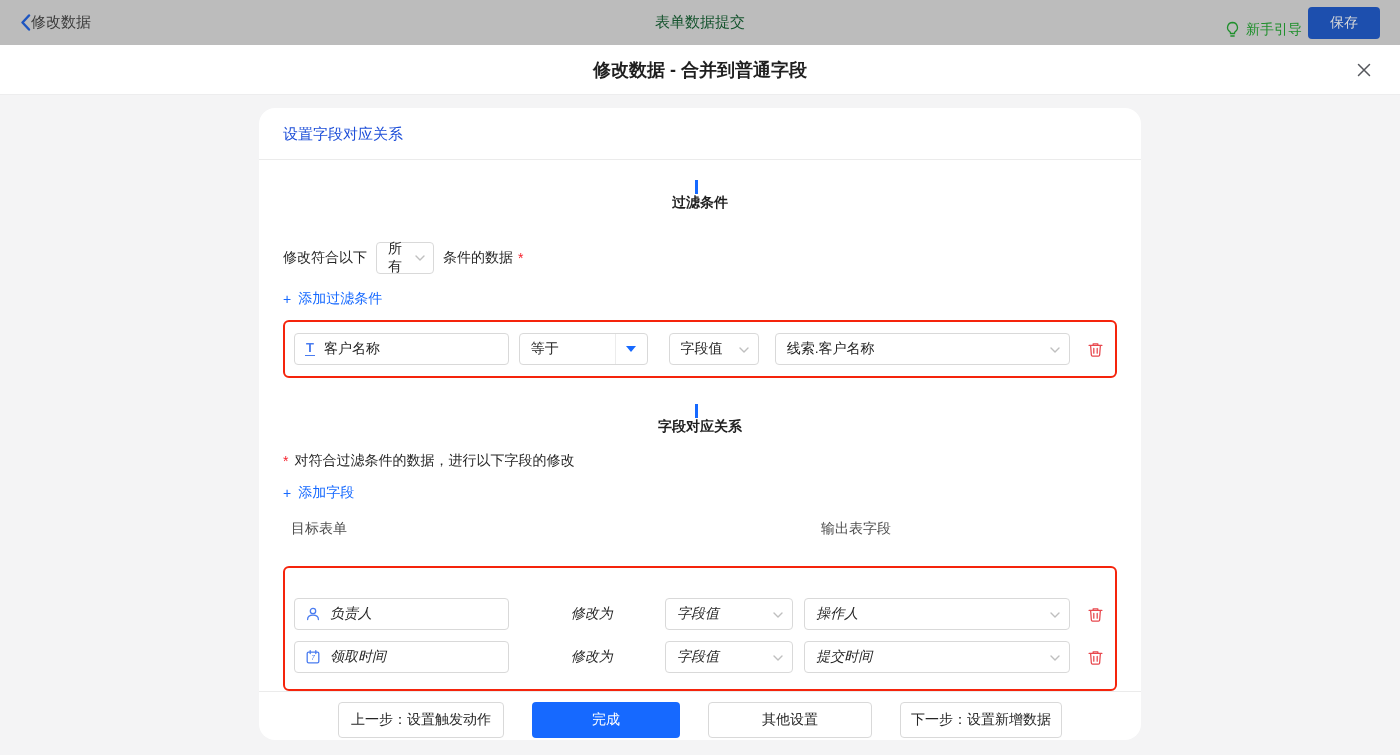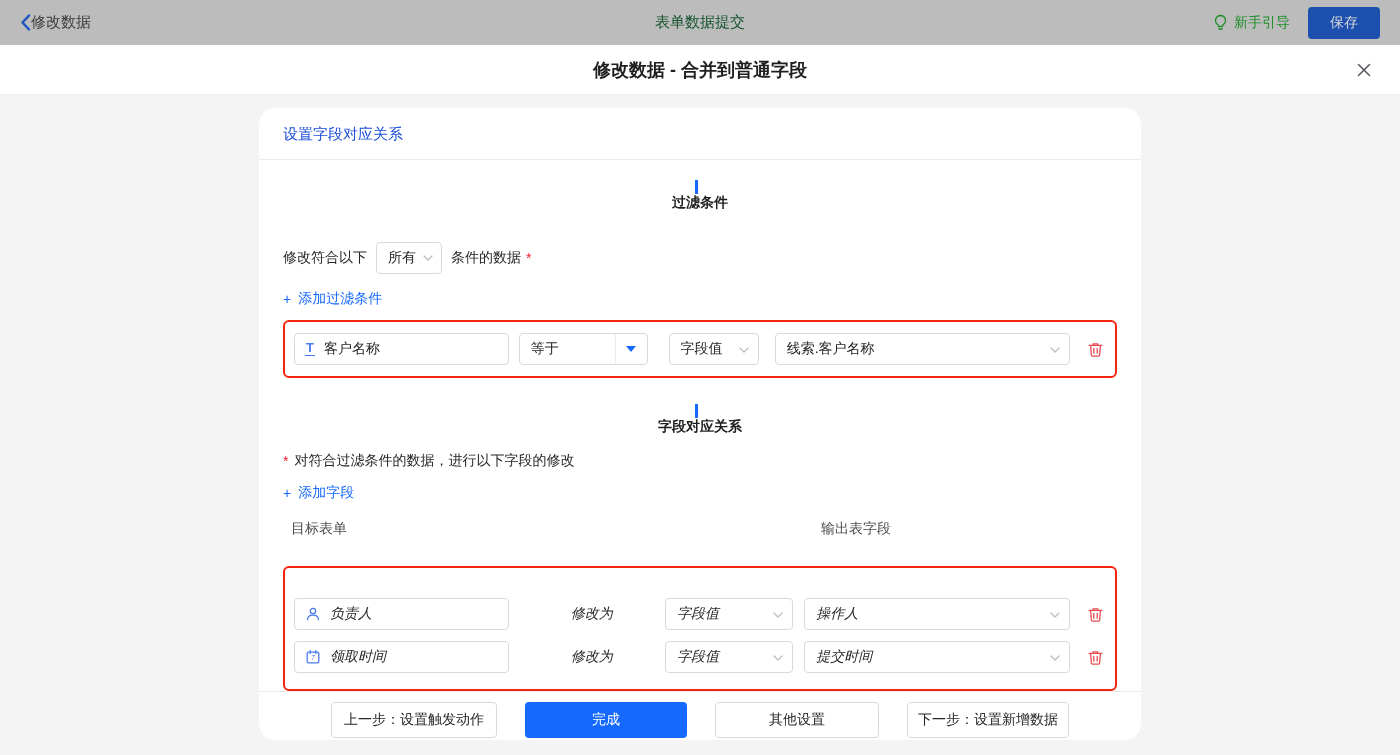--- a/index.html
+++ b/index.html
@@ -7,21 +7,21 @@
     font-family:"Liberation Sans","DejaVu Sans",sans-serif; }
   body { background:#f4f4f5; }
 
   
   .topbar { height:45px; background:#bcbcbc; display:flex; align-items:center;
     padding:0 20px; position:relative; }
   .topbar-left { display:flex; align-items:center; cursor:pointer; }
   .topbar-back-label { font-size:15px; color:#3c3c3c; }
   .topbar-title { position:absolute; left:0; right:0; text-align:center;
     font-size:15px; color:#14532d; pointer-events:none; }
-  .topbar-right { margin-left:auto; display:flex; align-items:center; gap:18px; z-index:1; }
+  .topbar-right { margin-left:auto; display:flex; align-items:flex-end; gap:6px; z-index:1; }
   .guide { display:flex; align-items:center; gap:6px; color:#1f8f2c; font-size:14px; cursor:pointer; }
   .save-btn { background:#1d4fae; color:#d9d9d9; border:none; border-radius:4px;
     font-size:14px; padding:7px 22px; cursor:pointer; }
 
   
   .modal-header { height:50px; background:#fff; display:flex; align-items:center;
     justify-content:center; position:relative; border-bottom:1px solid #ededee; }
   .modal-title { font-size:18px; font-weight:bold; color:#1f1f1f; }
   .modal-close { position:absolute; right:26px; top:15px; width:20px; height:20px;
     cursor:pointer; display:flex; align-items:center; justify-content:center; }
@@ -42,21 +42,21 @@
   .req { color:#f5222d; margin-left:5px; font-size:14px; }
 
   .add-link { margin-top:16px; display:flex; align-items:center; gap:7px;
     color:#1669ff; font-size:14px; cursor:pointer; width:max-content; }
 
   
   .fbox { height:32px; border:1px solid #d9d9d9; border-radius:4px; background:#fff;
     display:flex; align-items:center; font-size:14px; color:#262626; }
   .sel { position:relative; padding:0 26px 0 11px; cursor:pointer; }
   .sel .chev { position:absolute; right:9px; top:13px; }
-  .mini-sel { width:66px; margin:0 9px; justify-content:space-between; padding:0 8px 0 11px;font-family:Liberation Serif, serif; }
+  .mini-sel { width:58px; margin:0 9px; justify-content:space-between; padding:0 8px 0 11px;font-family:Liberation Serif, serif; }
 
   .hl-box { border:2px solid #f5240c; border-radius:6px; margin-top:12px;
     padding:11px 9px; }
   .hl-row { display:flex; align-items:center; }
   .hl-row + .hl-row { margin-top:11px; }
 
   .field-input { width:218px; padding:0 10px; gap:9px; cursor:pointer; }
   .op-sel { width:131px; margin-left:10px; padding:0; cursor:pointer; }
   .op-sel .op-text { flex:1; padding:0 11px; }
   .op-caret-zone { width:32px; height:100%; display:flex; align-items:center;
@@ -80,21 +80,21 @@
   .val-sel-m { width:270px; margin-left:11px; }
 
   
   .panel-footer { flex-shrink:0; height:57px; border-top:1px solid #ebebeb;
     display:flex; align-items:center; justify-content:center; gap:28px; }
   .btn { height:36px; border:1px solid #d9d9d9; border-radius:4px; background:#fff;
     font-size:14px; color:#262626; cursor:pointer;
     display:flex; align-items:center; justify-content:center;
     font-family:"Liberation Sans","DejaVu Sans",sans-serif; }
   .btn.w1 { width:166px; } .btn.w3 { width:162px; } .btn.w4 { width:164px; }
-  .btn-primary { width:162px; background:#1669ff; color:#fff; border:none; }
+  .btn-primary { width:148px; background:#1669ff; color:#fff; border:none; }
 
   .t-icon { color:#4a7cf0; font-size:13px; font-weight:bold; line-height:12px;
     border-bottom:1px solid #4a7cf0; padding:0 1px 1px; }
   svg { display:block; }
 </style>
 </head>
 <body>
 
 <div class="topbar">
   <div class="topbar-left">

